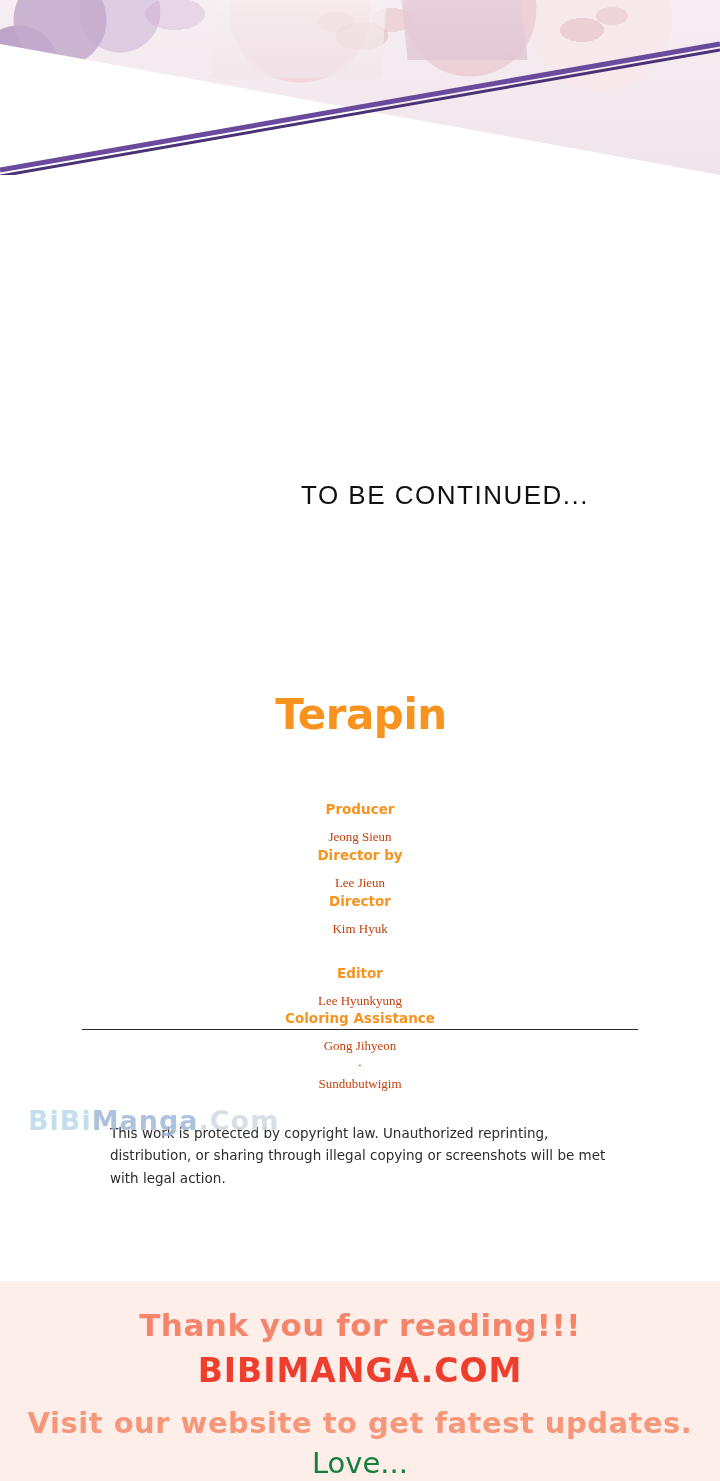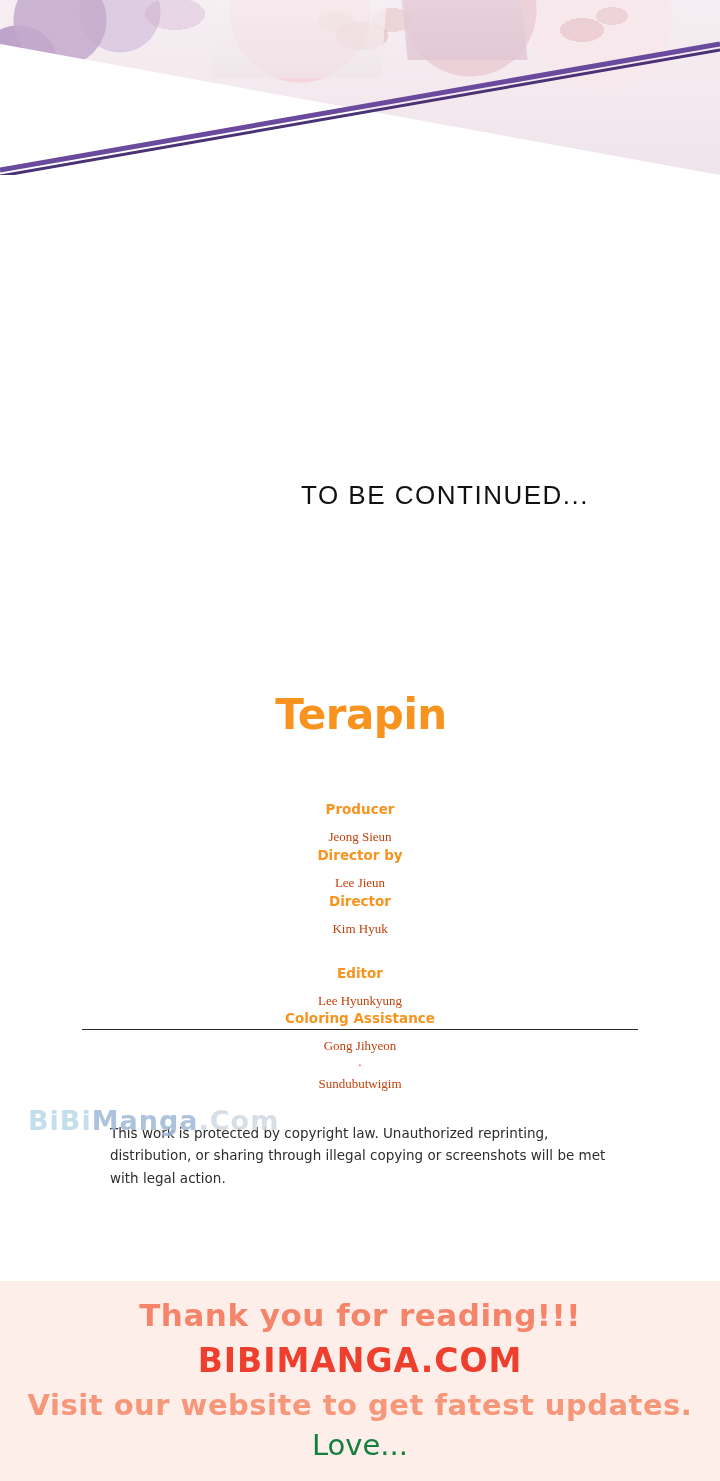--- a/index.html
+++ b/index.html
@@ -185,37 +185,37 @@
     position: absolute;
     left: 0;
     top: 1281px;
     width: 720px;
     height: 200px;
     background: #fdeeea;
     text-align: center;
     overflow: hidden;
   }
   .banner-line1 {
-    margin-top: 16px;
+    margin-top: 26px;
     font-family: "DejaVu Sans", sans-serif;
     font-size: 31px;
     font-weight: bold;
     color: #f5856a;
     letter-spacing: 0.5px;
   }
   .banner-line2 {
     margin-top: 8px;
     font-family: "DejaVu Sans", sans-serif;
     font-size: 33px;
     font-weight: bold;
     color: #ee3f2e;
     letter-spacing: 1px;
   }
   .banner-line3 {
-    margin-top: 8px;
+    margin-top: 16px;
     font-family: "DejaVu Sans", sans-serif;
     font-size: 29px;
     font-weight: bold;
     color: #f7977a;
     letter-spacing: 0.5px;
   }
   .banner-line4 {
     margin-top: 6px;
     font-family: "DejaVu Sans", sans-serif;
     font-size: 29px;

